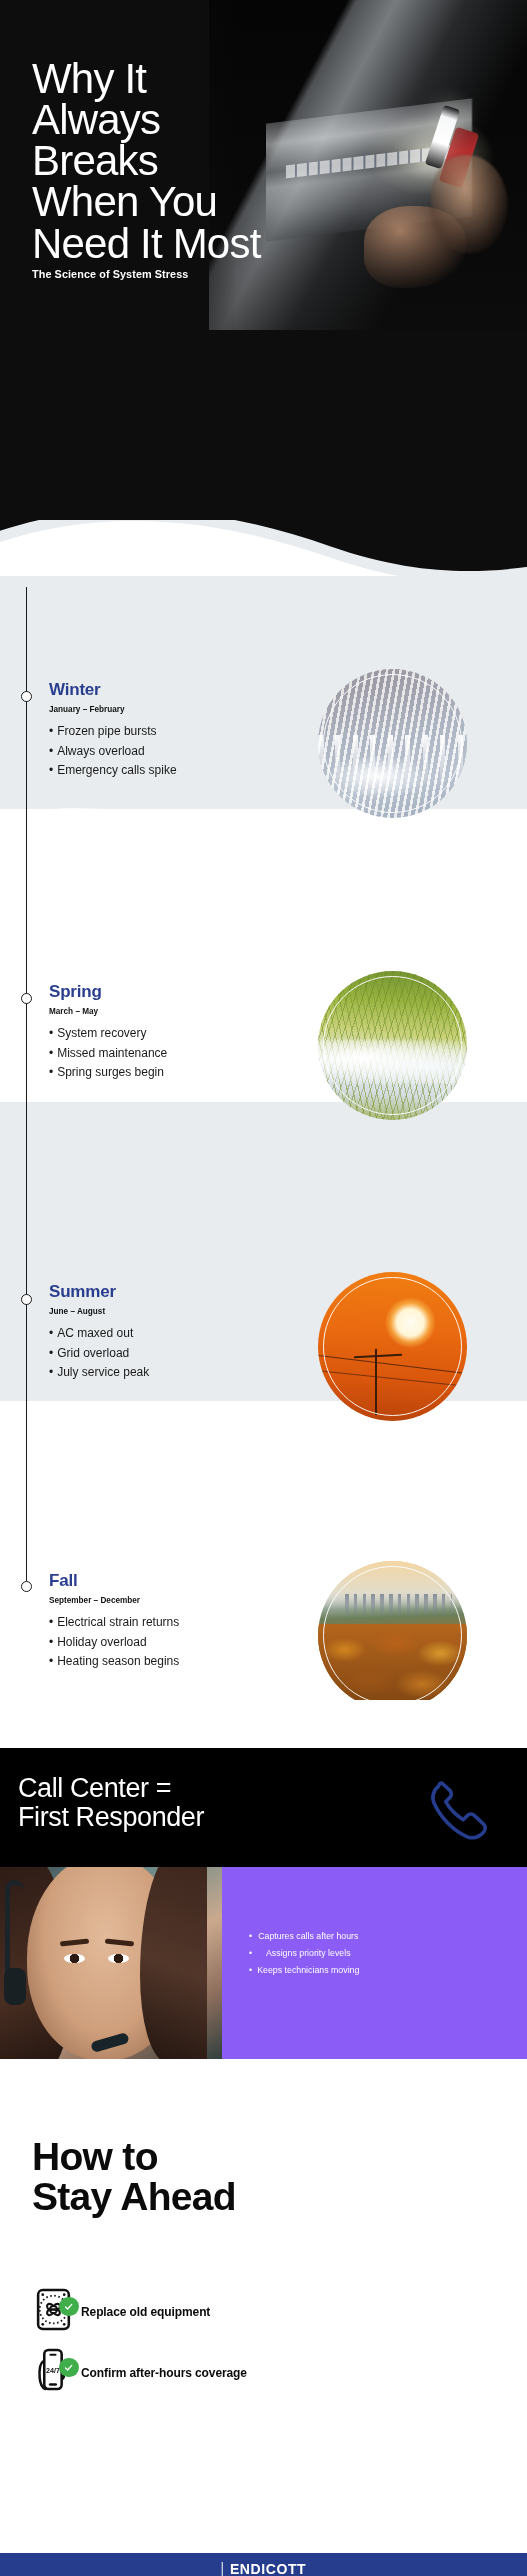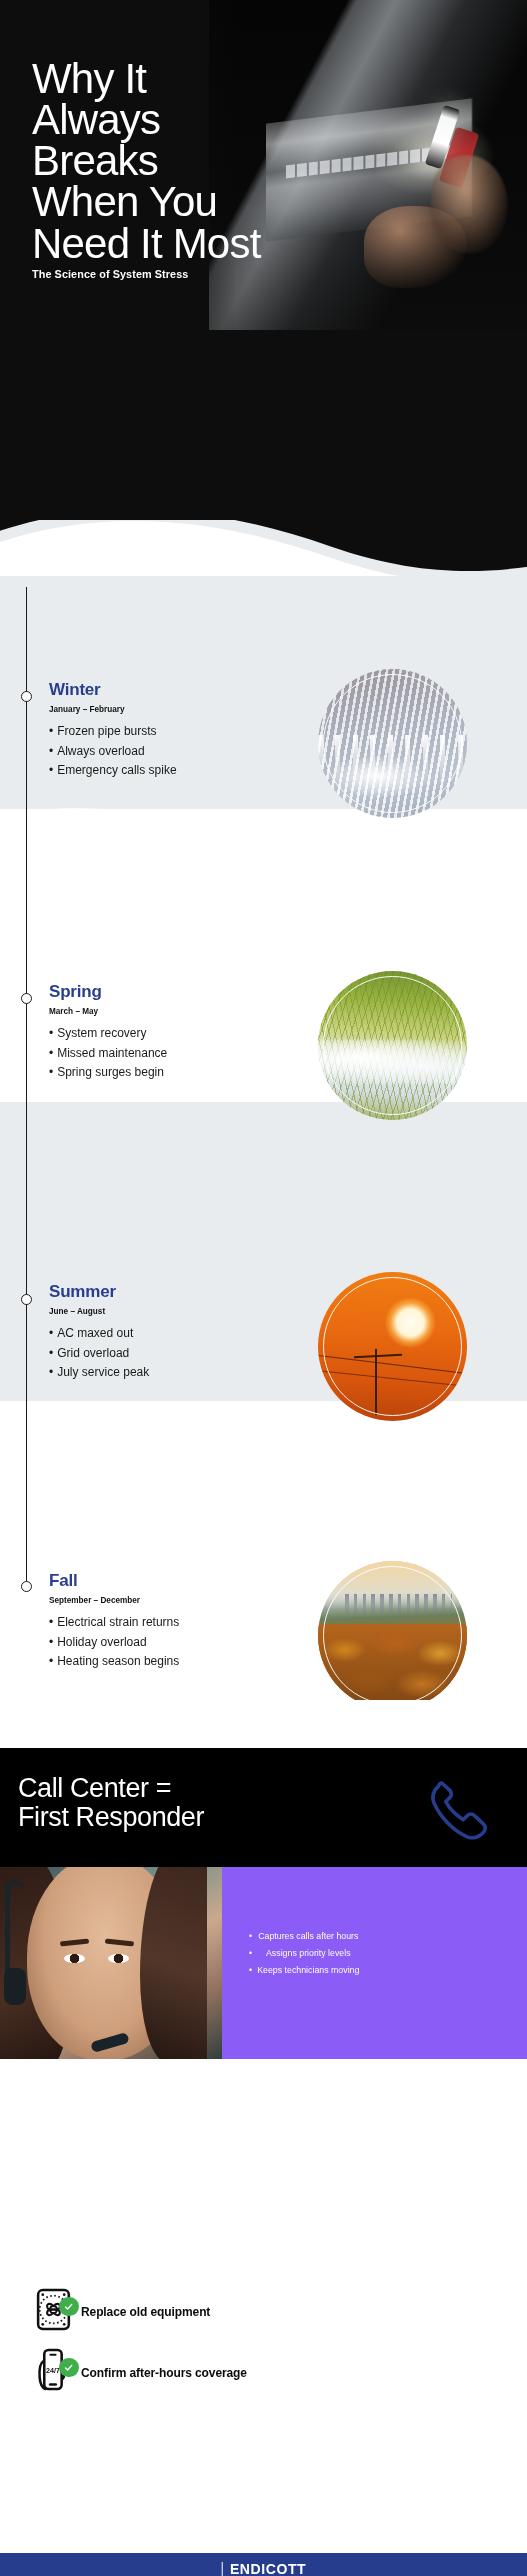--- a/index.html
+++ b/index.html
@@ -336,20 +336,24 @@
   <div class="cc-bullets">
     <ul>
       <li>Captures calls after hours</li>
       <li>Assigns priority levels</li>
       <li>Keeps technicians moving</li>
     </ul>
   </div>
 </section>
 
 <section class="ahead">
+  <h2>
+    <span>How to</span><br>
+    <span>Stay Ahead</span>
+  </h2>
 
   <div class="tips">
 
 
     <div class="tip">
       <span class="tip-ico">
         <svg width="37" height="44" viewBox="0 0 72 86">
           <rect x="4" y="6" width="60" height="76" rx="9" fill="none" stroke="#111" stroke-width="5"></rect>
           <circle cx="34" cy="44" r="27" fill="none" stroke="#111" stroke-width="3.5" stroke-dasharray="3 5"></circle>
           <circle cx="34" cy="44" r="7" fill="none" stroke="#111" stroke-width="4"></circle>

